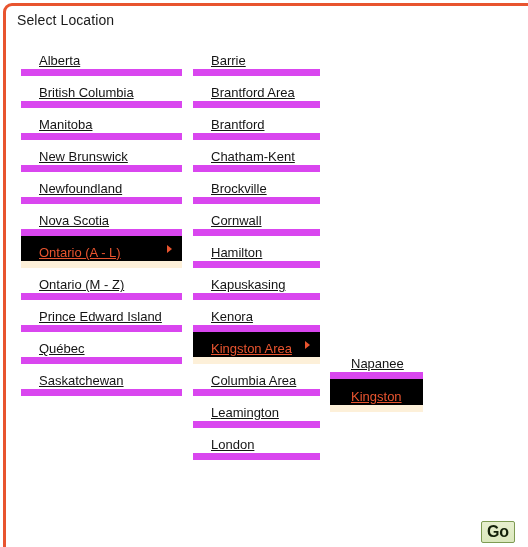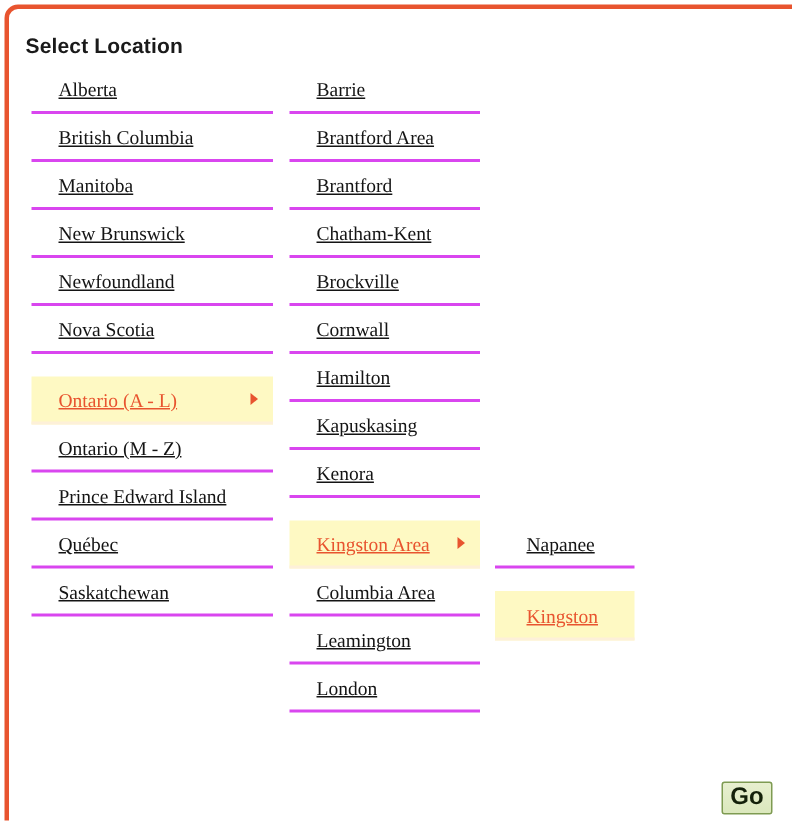--- a/index.html
+++ b/index.html
@@ -25,23 +25,23 @@
     height: 600px;
     box-sizing: border-box;
     border: 3px solid #e8542f;
     border-radius: 9px;
     background: #ffffff;
   }
 
   #panel-title {
     position: absolute;
     left: 11px;
-    top: 16px;
+    top: 6px;
     font-size: 14px;
-    font-weight: bold;
+    font-weight: normal;
     color: #1a1a1a;
     letter-spacing: 0.1px;
     white-space: nowrap;
   }
 
   .menu-column {
     position: absolute;
     box-sizing: border-box;
   }
 
@@ -49,43 +49,41 @@
   #column-cities    { left: 187px; top: 38px;  width: 127px; }
   #column-areas     { left: 324px; top: 340px; width: 93px;  }
 
   .menu-item {
     position: relative;
     box-sizing: border-box;
     height: 32px;
     line-height: 32px;
     padding-left: 18px;
     padding-right: 8px;
-    border-bottom: 2px solid #d946ef;
+    border-bottom: 7px solid #d946ef;
     white-space: nowrap;
     cursor: pointer;
-    font-family: Liberation Serif, serif;
   }
   #column-areas .menu-item {
     padding-left: 21px;
     height: 33px;
     line-height: 33px;
   }
 
   .menu-item .item-label {
     font-size: 13px;
     color: #141414;
     text-decoration: underline;
     text-underline-offset: 1px;
   }
 
   
   .menu-item.is-active {
-    background: #fef9c3;
+    background: #000000;
     border-bottom-color: #fdf0d9;
-    margin-top: 15px;
   }
   .menu-item.is-active .item-label {
     color: #e8542f;
   }
 
   
   .submenu-arrow {
     position: absolute;
     right: 10px;
     top: 50%;

